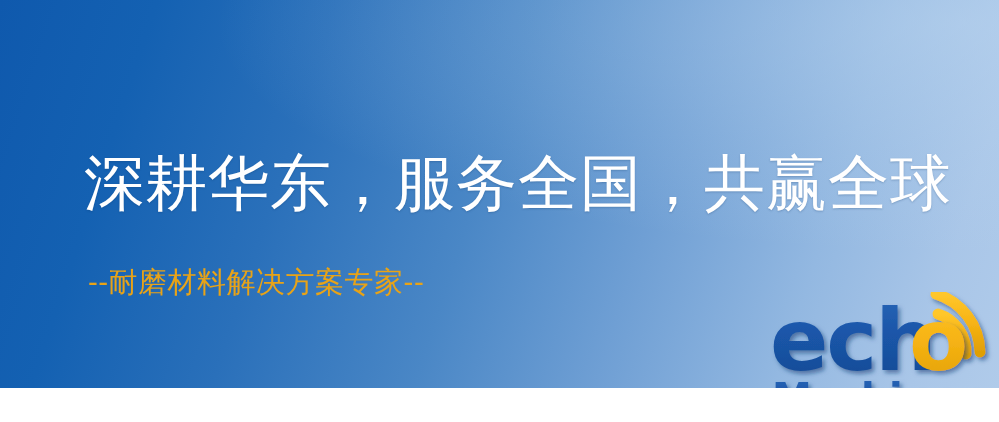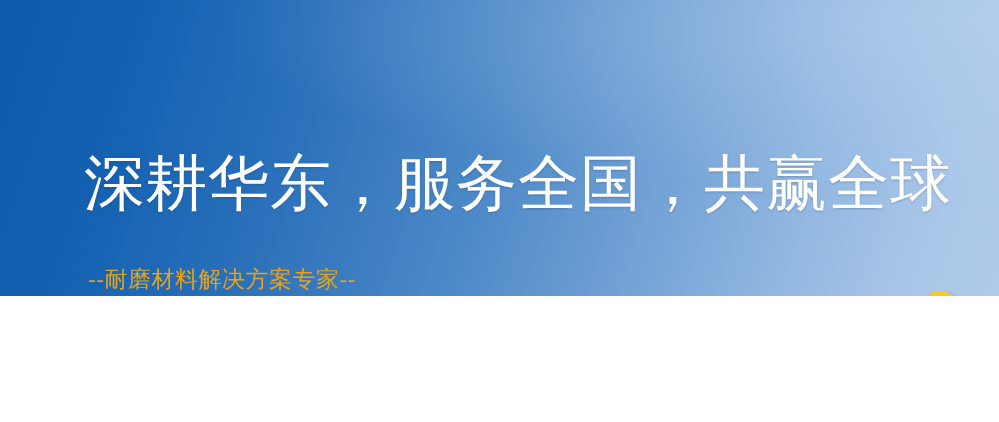--- a/index.html
+++ b/index.html
@@ -3,21 +3,21 @@
 <meta charset="utf-8">
 <style>
   html, body {
     margin: 0;
     padding: 0;
     background: #ffffff;
   }
   #banner {
     position: relative;
     width: 999px;
-    height: 296px;
+    height: 388px;
     overflow: hidden;
     font-family: "Liberation Sans", sans-serif;
   }
   
   #bg-gradient {
     position: absolute;
     inset: 0;
     background:
       linear-gradient(108deg,
         #0f59ad 0%,
@@ -53,21 +53,21 @@
     white-space: nowrap;
     text-shadow: 0 1px 2px rgba(10,50,100,0.25);
   }
 
   
   #subtitle {
     position: absolute;
     left: 88px;
     top: 268px;
     font-family: "DejaVu Serif", "Liberation Serif", serif;
-    font-size: 23px;
+    font-size: 29px;
     line-height: 1;
     color: #e8a317;
     letter-spacing: 0.5px;
     white-space: nowrap;
   }
 
   
   #logo {
     position: absolute;
     left: 770px;

